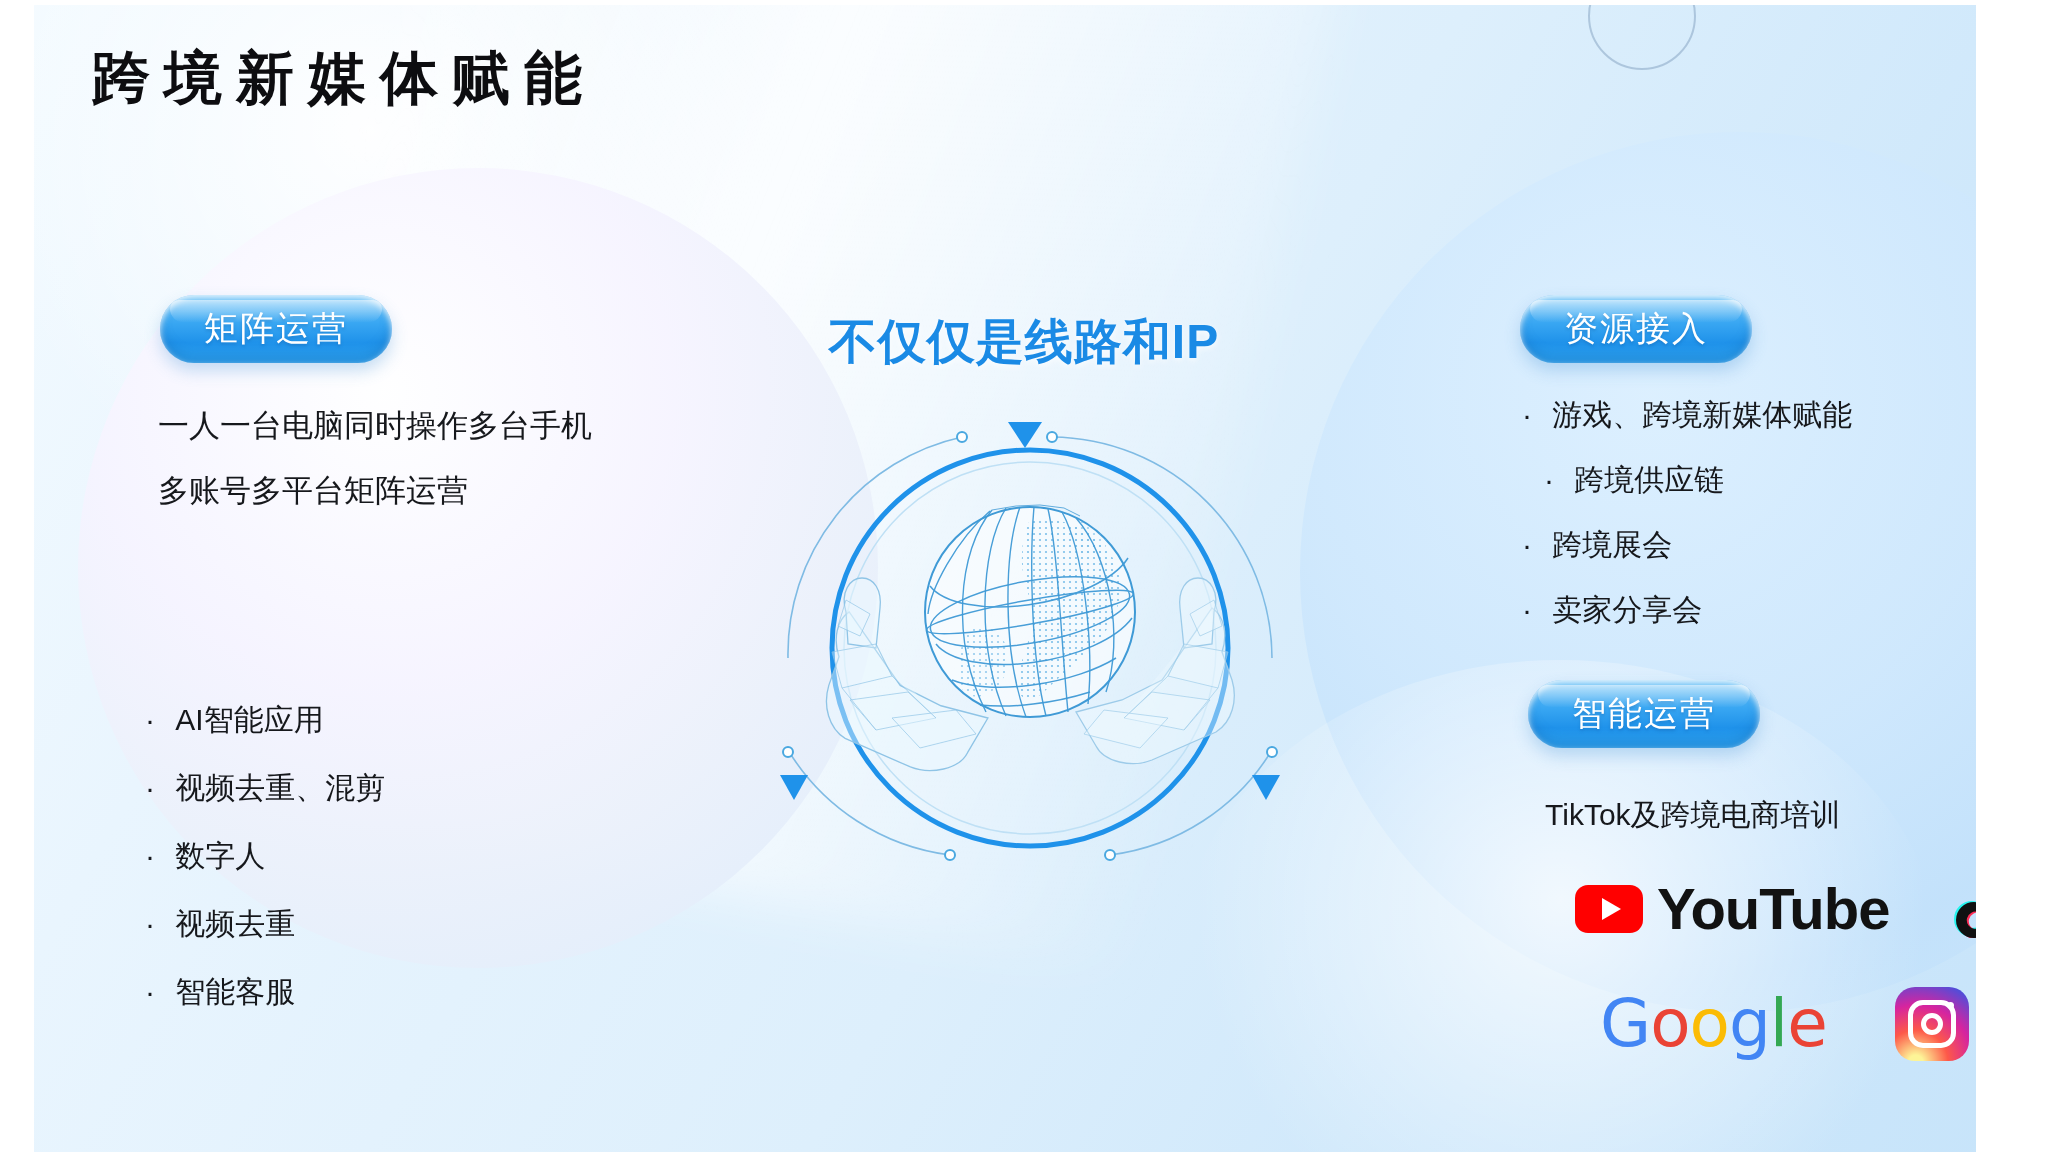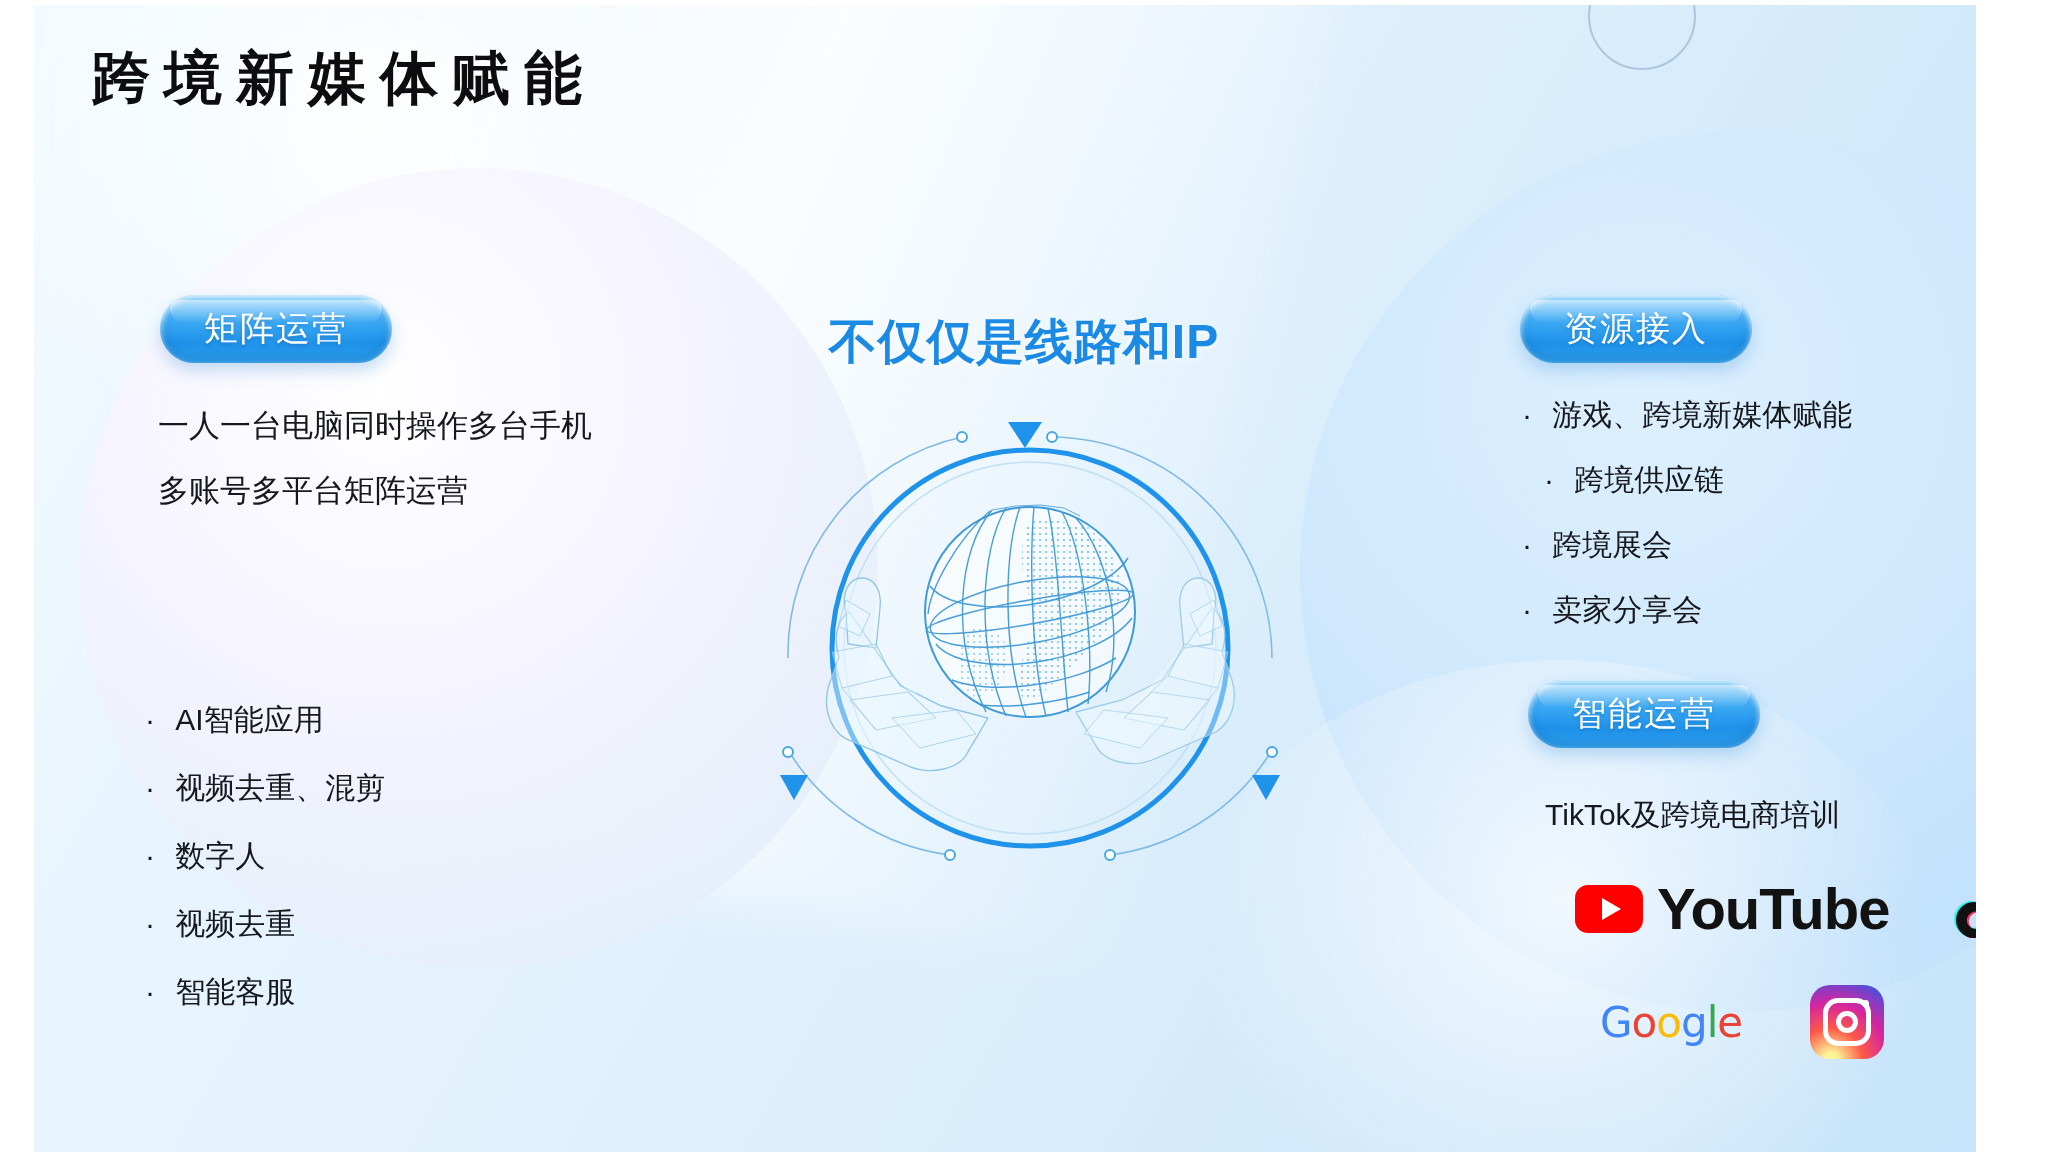--- a/index.html
+++ b/index.html
@@ -152,21 +152,21 @@
     border-left: 19px solid #ffffff;
     border-top: 11px solid transparent;
     border-bottom: 11px solid transparent;
     margin-left: 4px;
   }
   .yt-text { font-size: 58px; font-weight: 900; color: #121212; letter-spacing: -1px; }
 
   .tt-wrap { display: flex; align-items: center; gap: 10px; }
   .tt-text { font-size: 45px; font-weight: 900; color: #111111; letter-spacing: -.5px; }
 
-  .gg-text { font-size: 42px; font-weight: 400; letter-spacing: -1px; }
+  .gg-text { font-size: 66px; font-weight: 400; letter-spacing: -1px; }
   .gg-text span { font-family: "DejaVu Sans", sans-serif; }
 
   .ig-badge {
     width: 74px; height: 74px; border-radius: 20px;
     background:
       radial-gradient(circle at 28% 102%, #fdf497 0%, #fdf497 8%, #fd5949 35%, #d6249f 62%, #285AEB 100%);
     display: flex; align-items: center; justify-content: center;
     position: relative;
   }
   .ig-sq {

